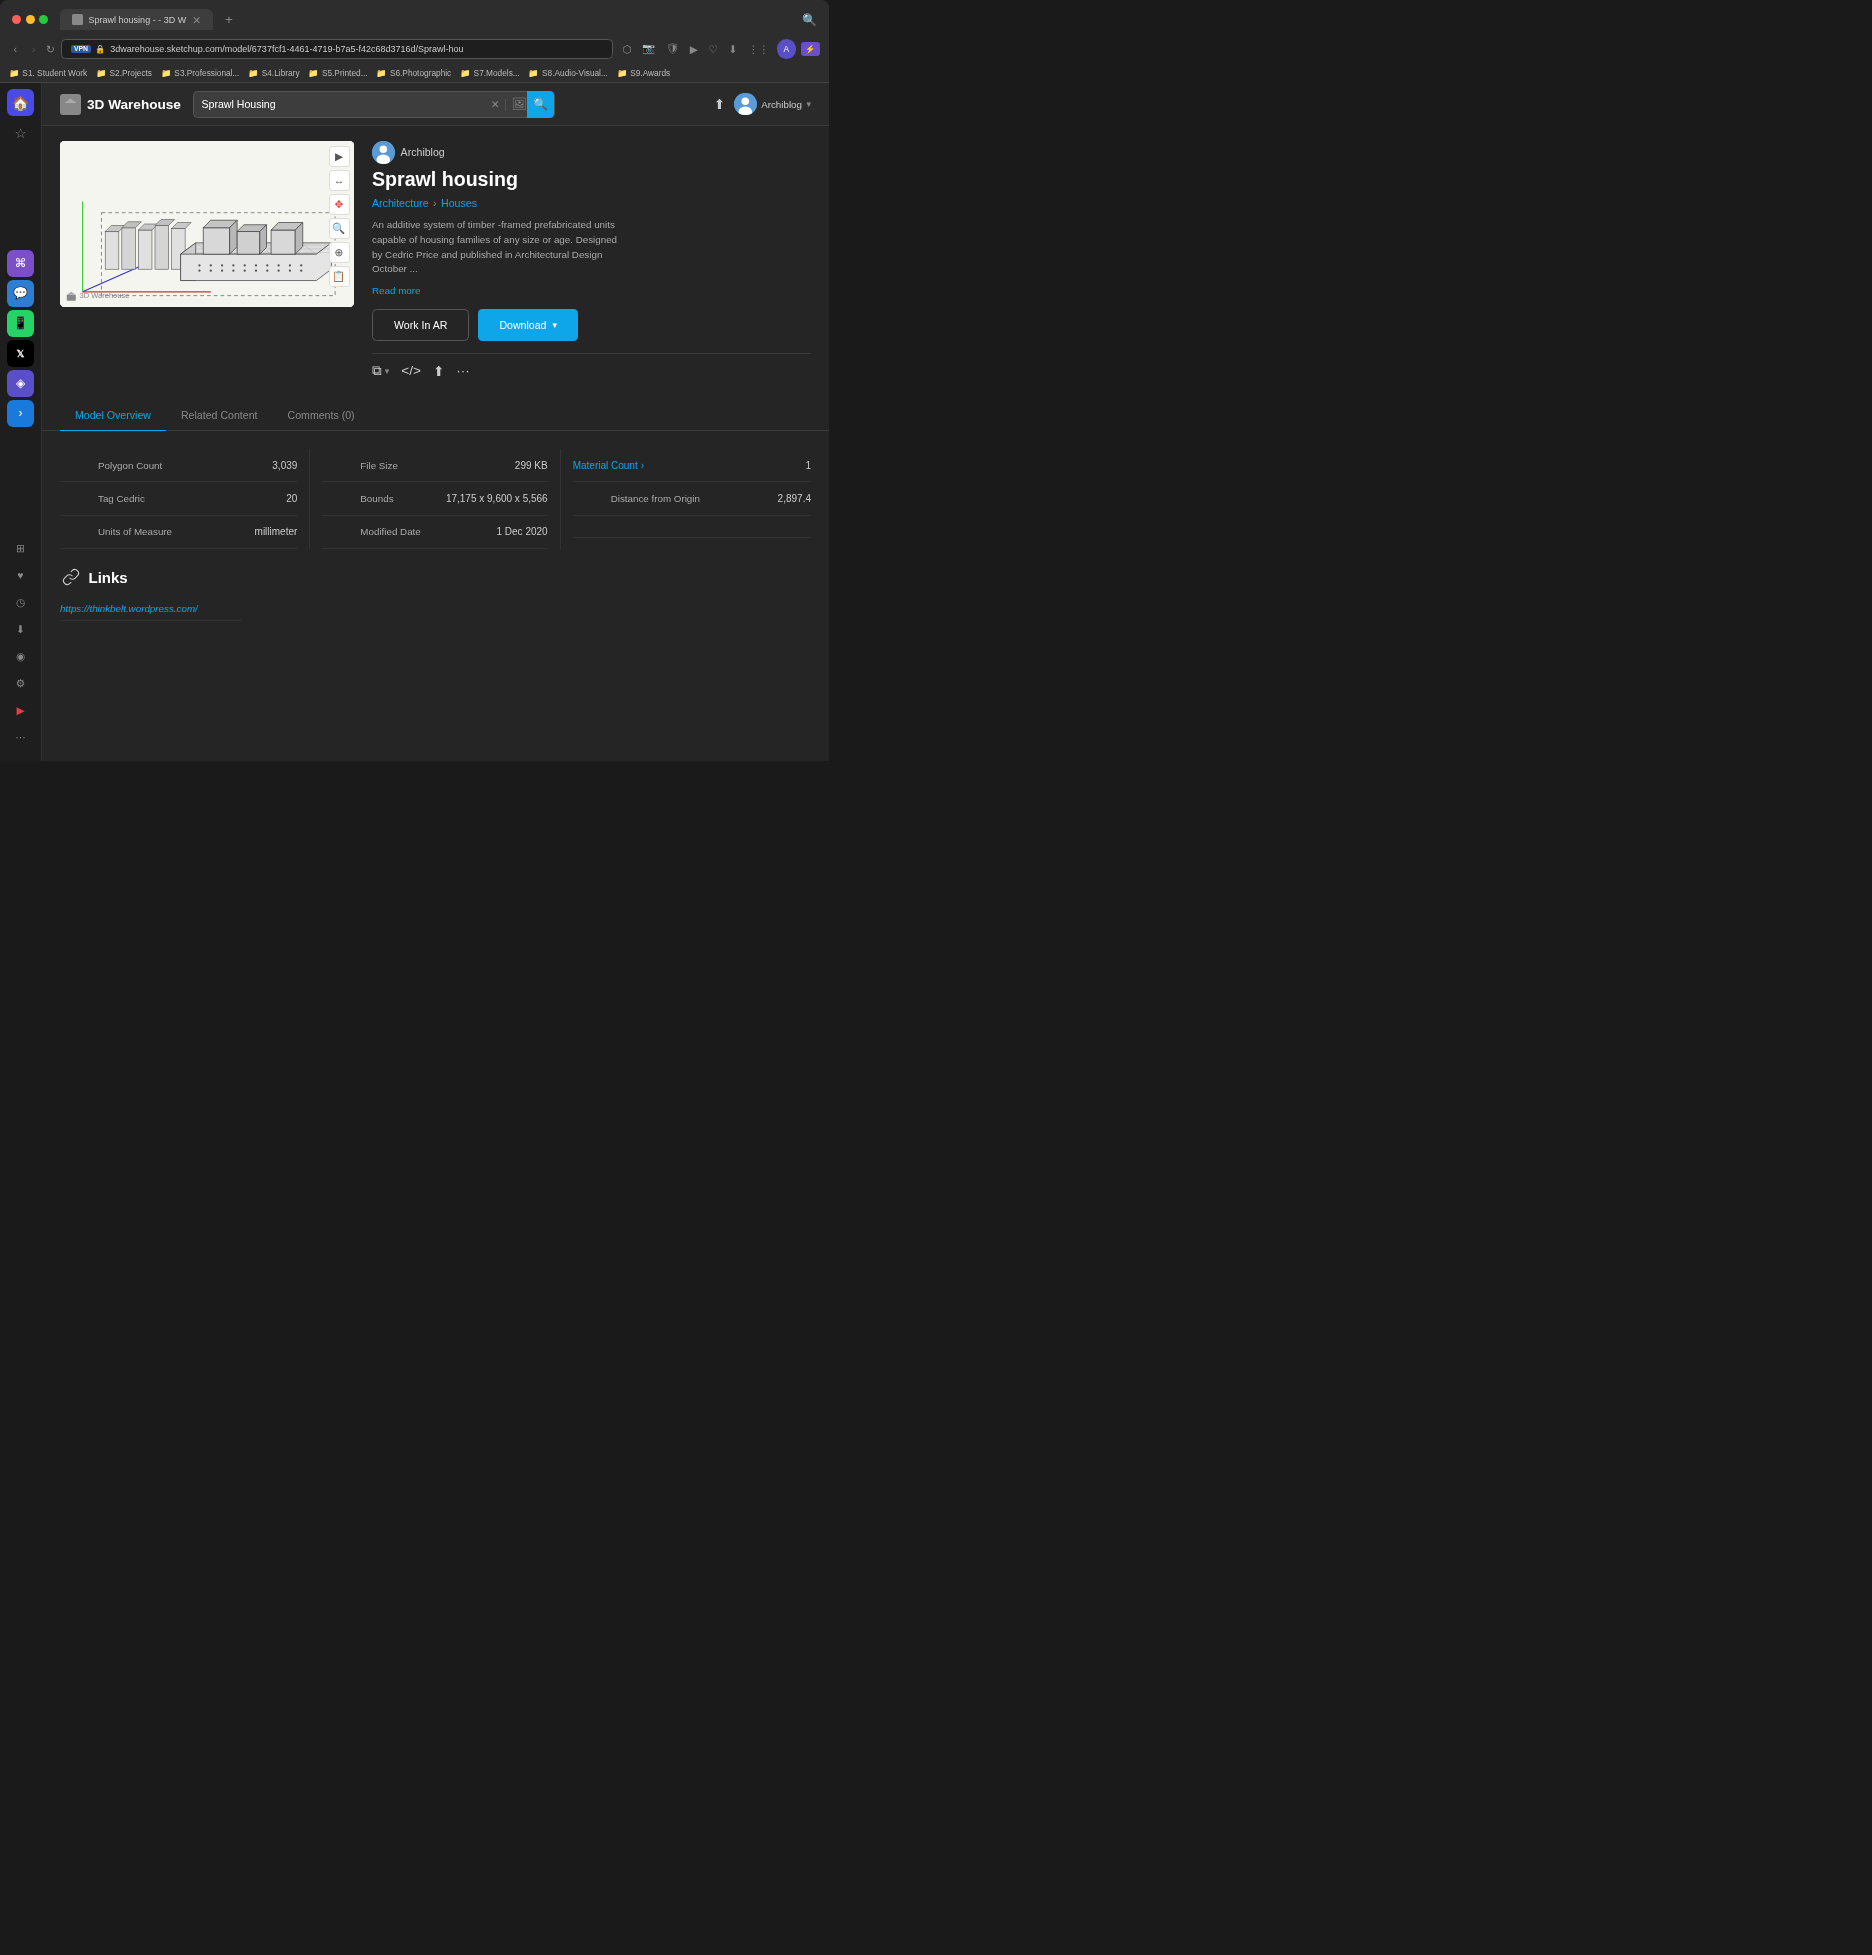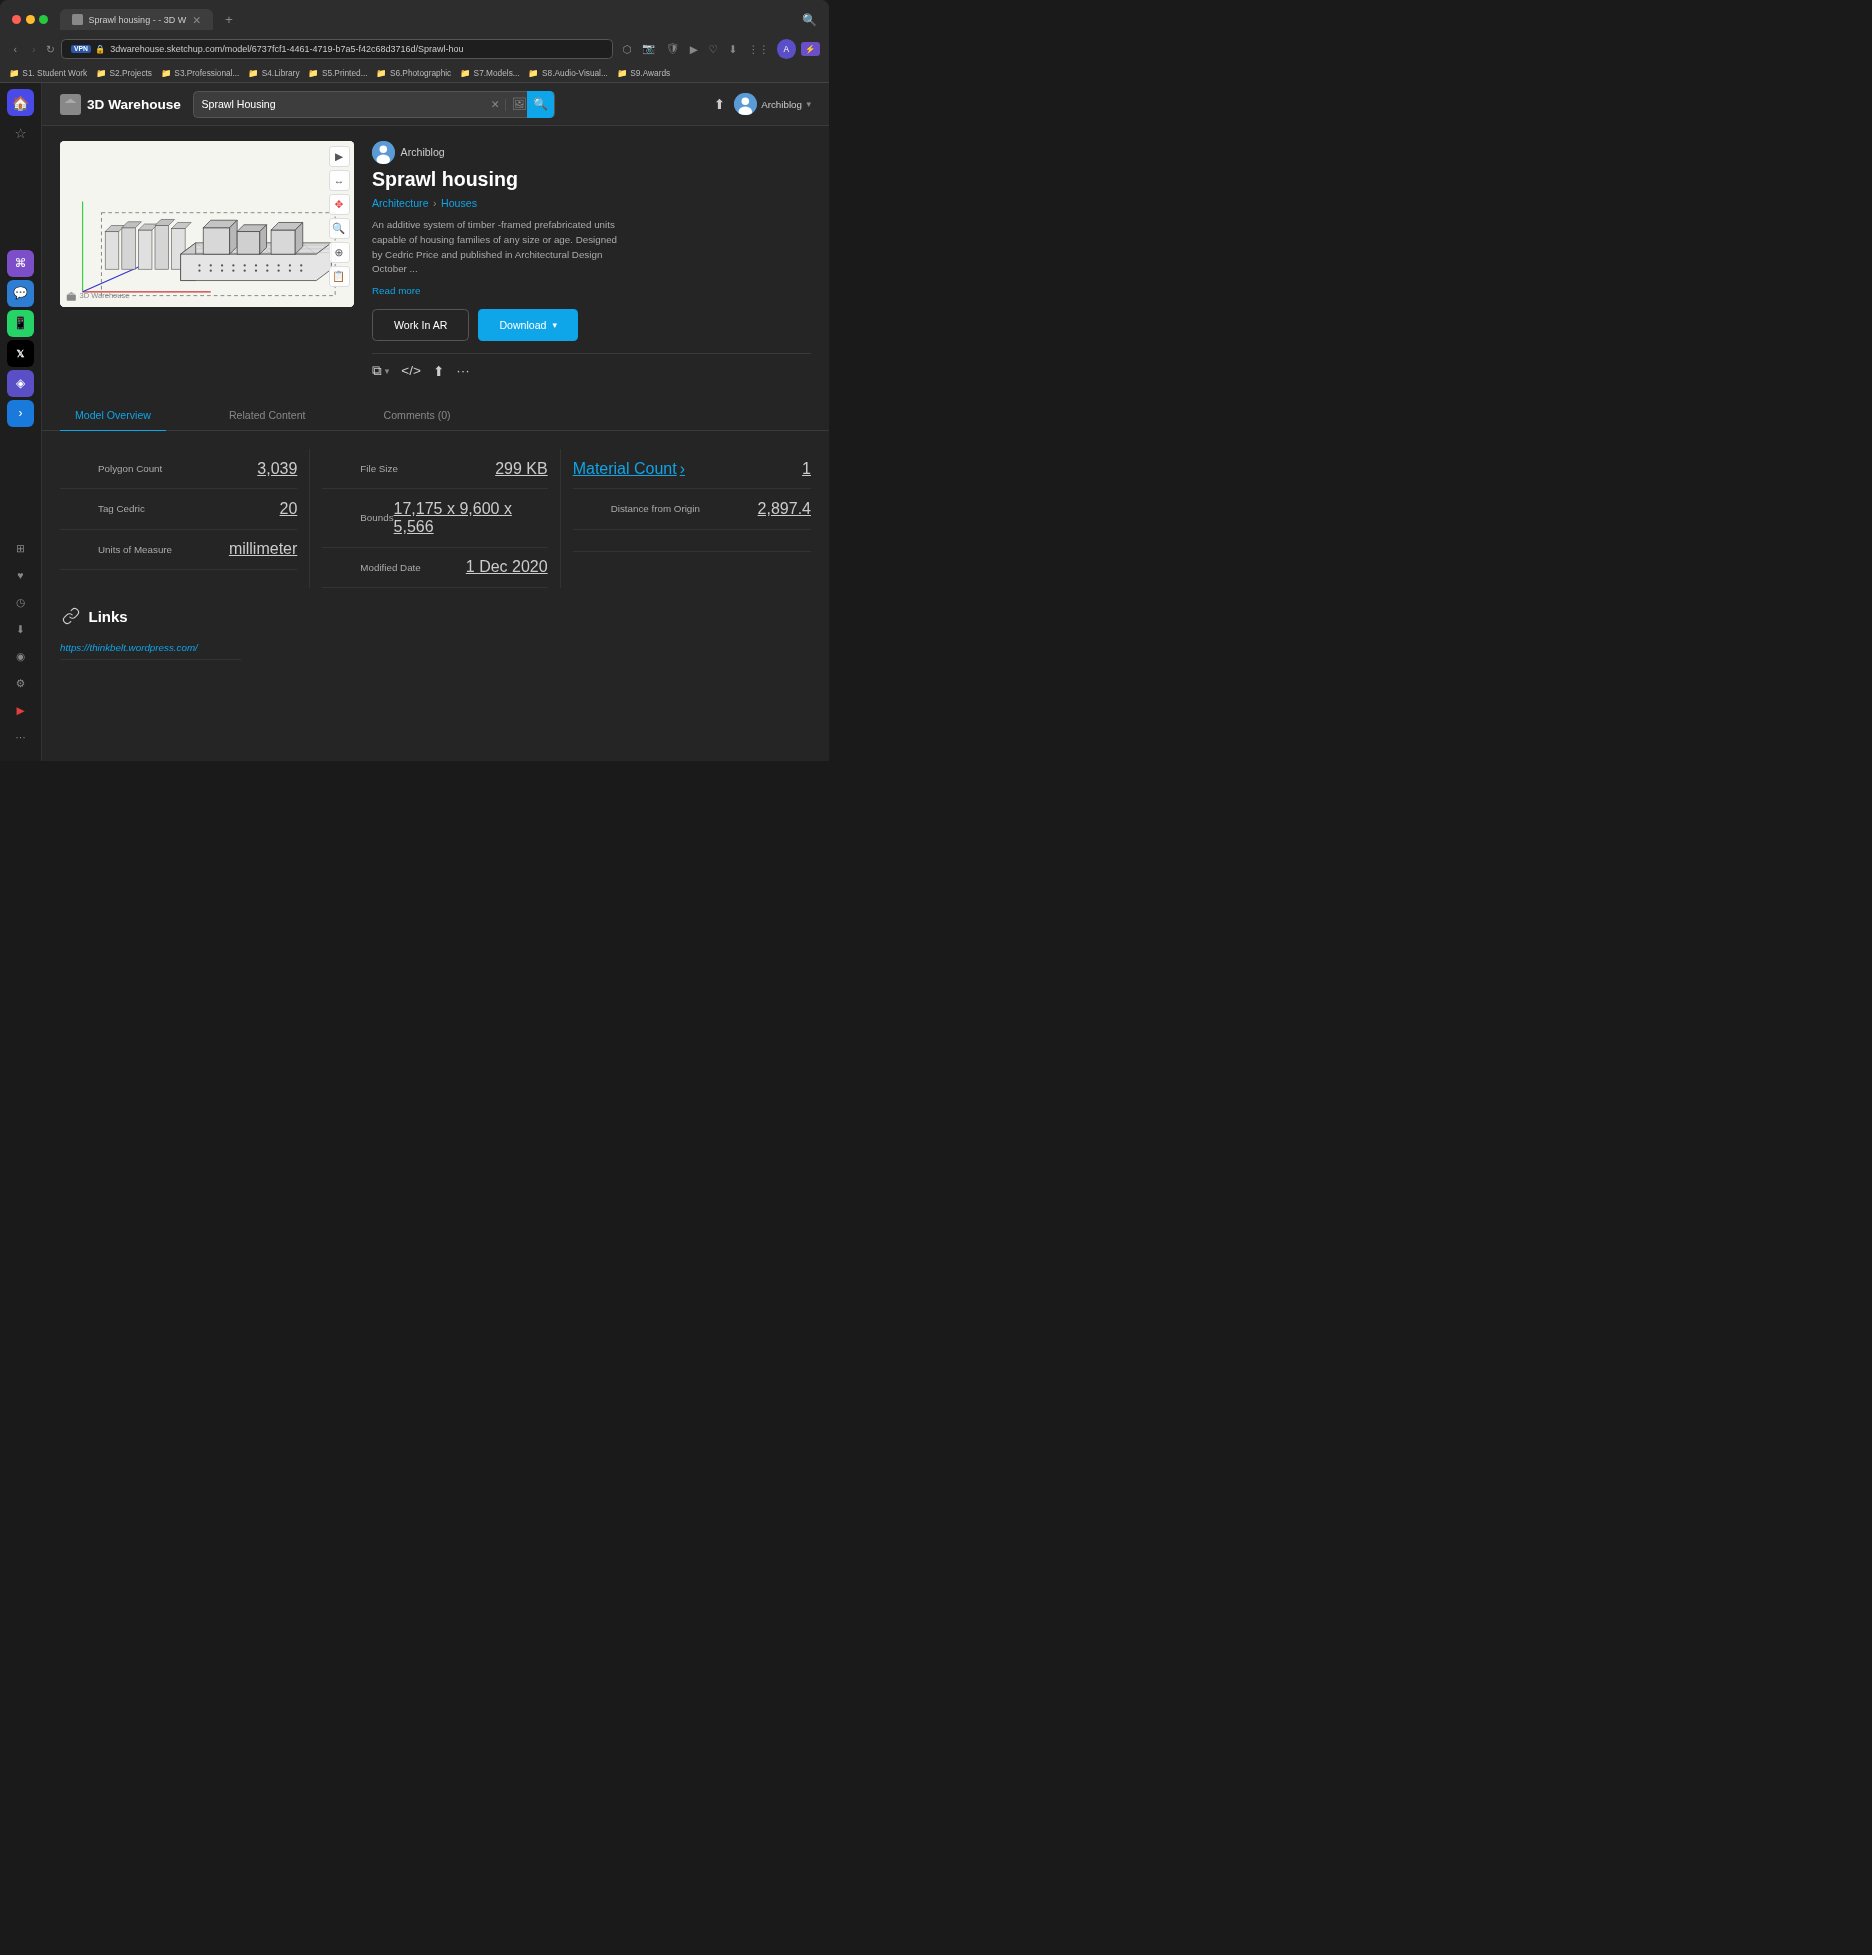--- a/index.html
+++ b/index.html
@@ -463,21 +463,20 @@
       gap: 3px;
     }
     .copy-dropdown { font-size: 9px; color: #888; }
 
     
     .tabs-row {
       display: flex;
       border-bottom: 0.8px solid #3a3a3a;
       padding: 0 18px;
       margin-top: 6px;
-      gap: 48px;
     }
     .tab-item {
       padding: 9px 15px;
       font-size: 10.6px;
       cursor: pointer;
       color: #888;
       border-bottom: 1.5px solid transparent;
       margin-bottom: -0.8px;
     }
     .tab-item.active {
@@ -519,23 +518,22 @@
       padding: 10.6px 0;
       border-bottom: 0.8px solid #333;
     }
     .info-label {
       font-size: 9.8px;
       color: #aaa;
       font-weight: 500;
       padding-left: 38px;
     }
     .info-value {
-      font-size: 16px;
+      font-size: 10px;
       color: #ccc;
-      text-decoration: underline;
     }
     .info-value.link {
       color: #0ea5e9;
       cursor: pointer;
       display: flex;
       align-items: center;
       gap: 3px;
     }
     .info-col {
       padding: 0 12px;

